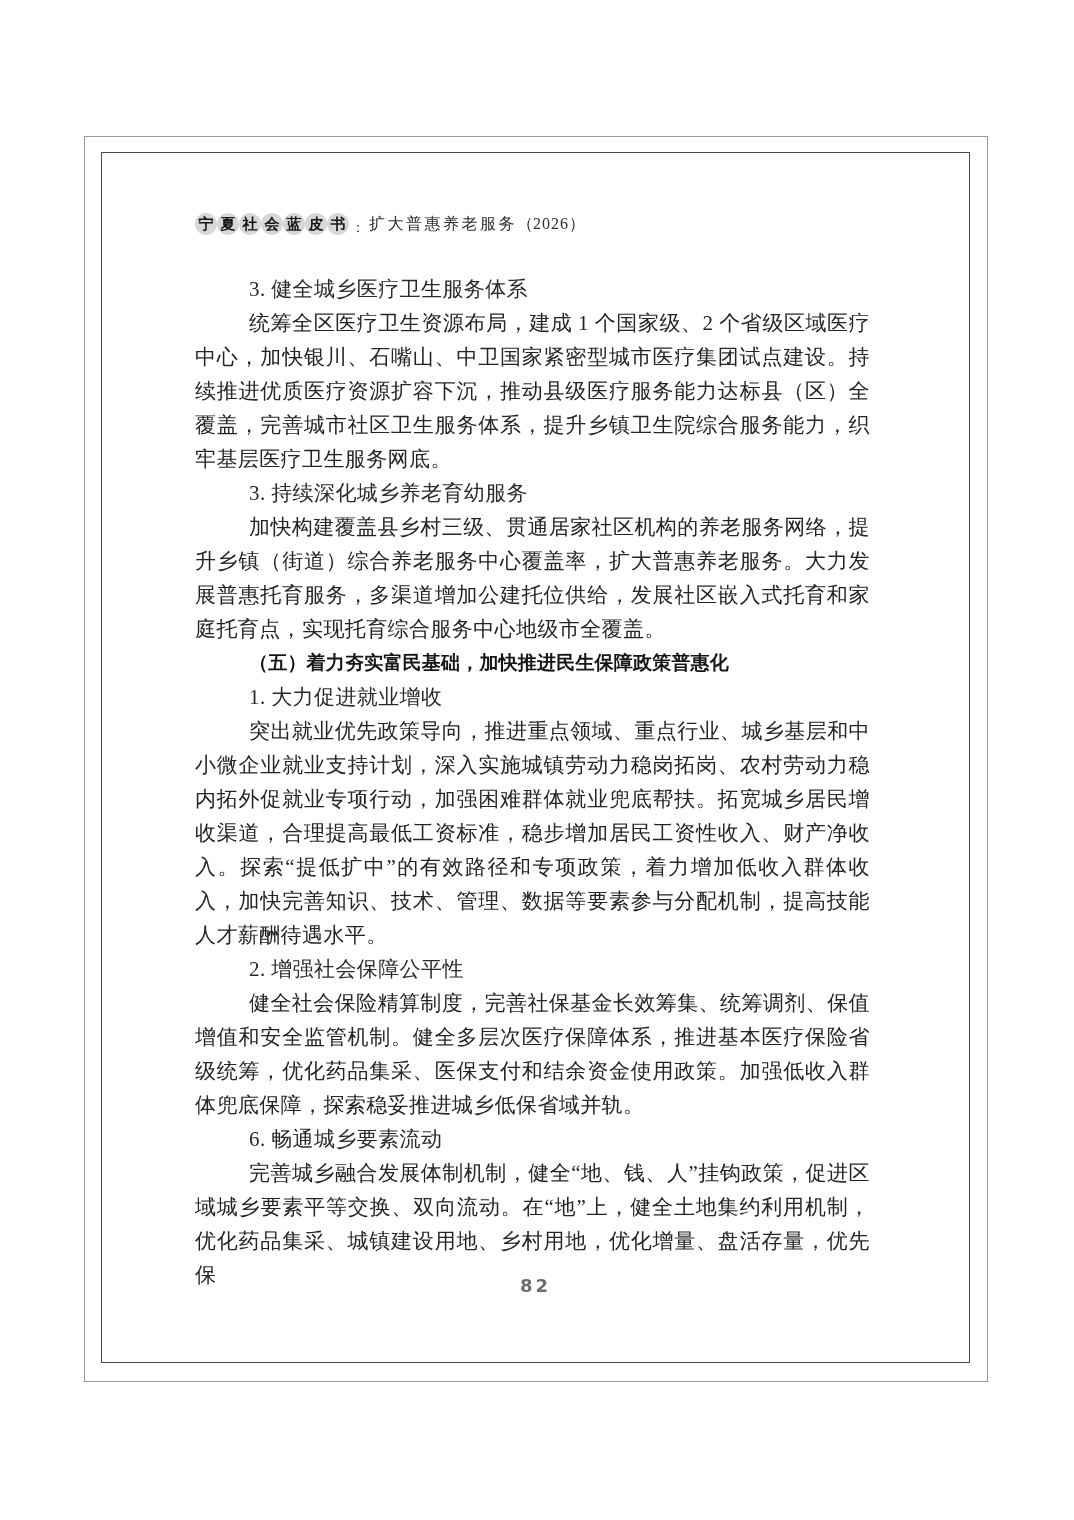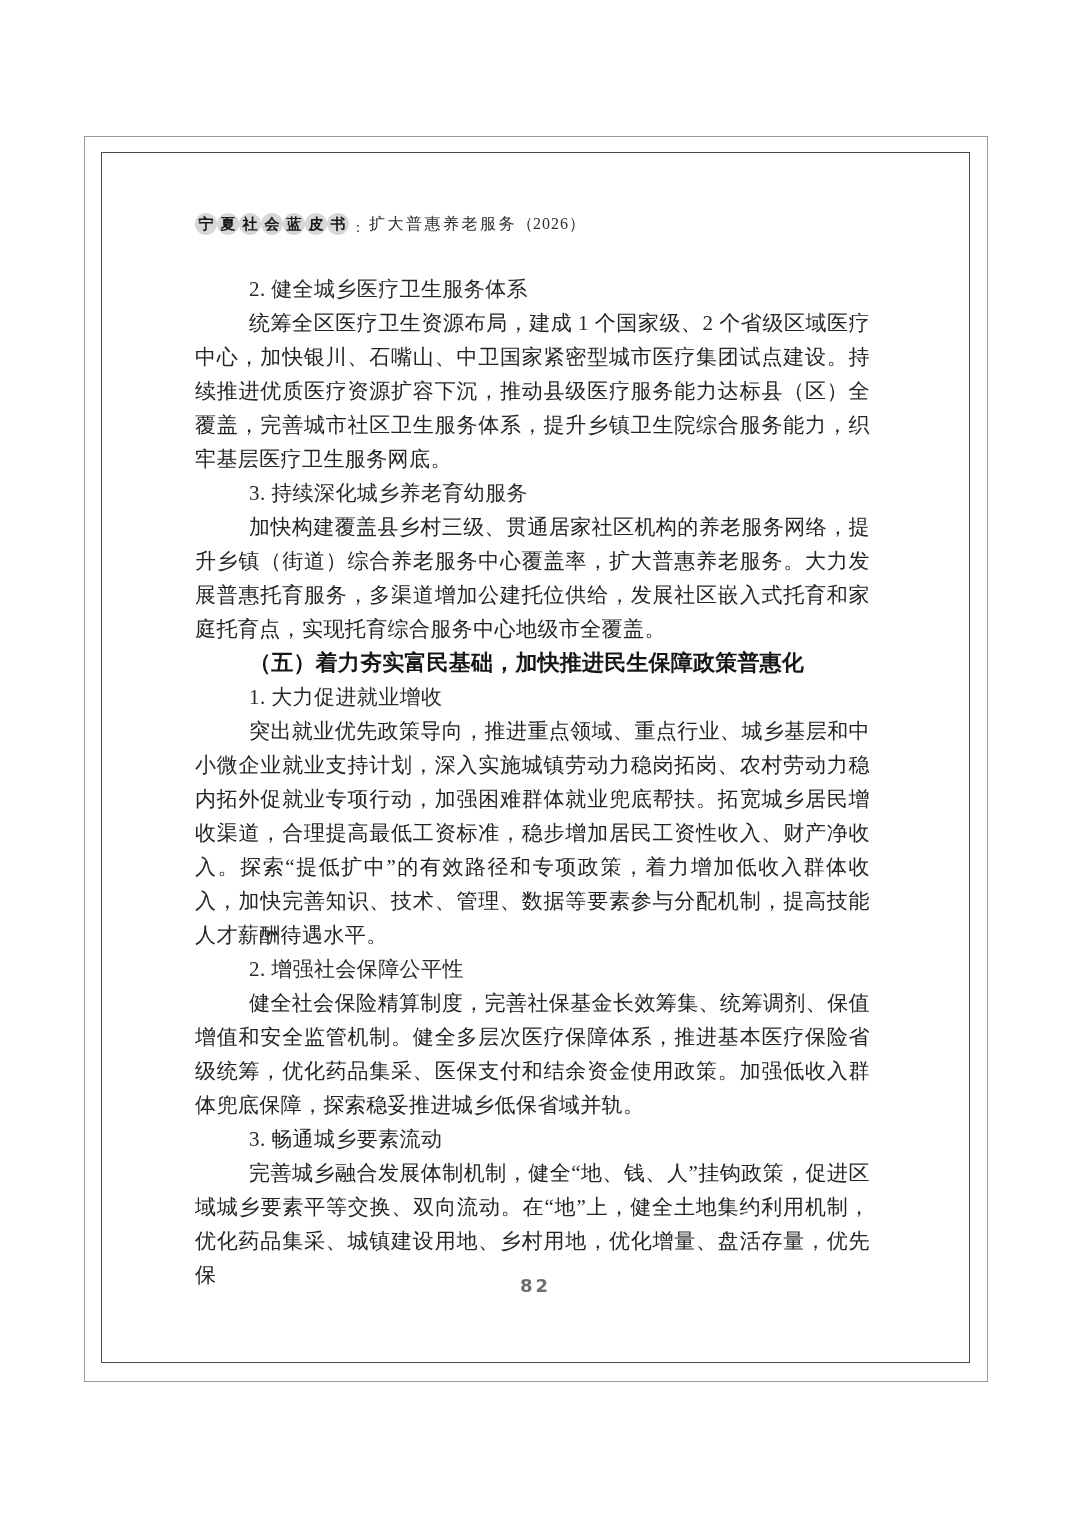--- a/index.html
+++ b/index.html
@@ -44,21 +44,21 @@
     color:#242424;
   }
   .kai-heading{
     padding-left:54px;
     font-size:21px;line-height:34px;color:#2a2a2a;
   }
   .bold-heading{
     padding-left:54px;
     font-weight:bold;
     font-family:"Liberation Sans","DejaVu Sans",sans-serif;
-    font-size:22px;line-height:34px;color:#161616;letter-spacing:0.2px;
+    font-size:19px;line-height:34px;color:#161616;letter-spacing:0.2px;
   }
   .para{
     text-align:justify;
     text-indent:54px;
     margin:0;
   }
   
   .page-footer{
     position:absolute;left:0;top:1122px;width:100%;
     text-align:center;
@@ -85,30 +85,30 @@
         <span class="logo-circle">书</span>
       </span>
       <span class="logo-sep">：</span>
       <span class="book-title">扩大普惠养老服务</span>
       <span class="book-paren">（</span>
       <span class="book-year">2026</span>
       <span class="book-paren">）</span>
     </header>
 
     <main class="page-body">
-      <div class="kai-heading">2. 健全城乡医疗卫生服务体系</div>
+      <div class="kai-heading">3. 健全城乡医疗卫生服务体系</div>
       <p class="para">统筹全区医疗卫生资源布局，建成 1 个国家级、2 个省级区域医疗中心，加快银川、石嘴山、中卫国家紧密型城市医疗集团试点建设。持续推进优质医疗资源扩容下沉，推动县级医疗服务能力达标县（区）全覆盖，完善城市社区卫生服务体系，提升乡镇卫生院综合服务能力，织牢基层医疗卫生服务网底。</p>
       <div class="kai-heading">3. 持续深化城乡养老育幼服务</div>
       <p class="para">加快构建覆盖县乡村三级、贯通居家社区机构的养老服务网络，提升乡镇（街道）综合养老服务中心覆盖率，扩大普惠养老服务。大力发展普惠托育服务，多渠道增加公建托位供给，发展社区嵌入式托育和家庭托育点，实现托育综合服务中心地级市全覆盖。</p>
       <div class="bold-heading">（五）着力夯实富民基础，加快推进民生保障政策普惠化</div>
       <div class="kai-heading">1. 大力促进就业增收</div>
       <p class="para">突出就业优先政策导向，推进重点领域、重点行业、城乡基层和中小微企业就业支持计划，深入实施城镇劳动力稳岗拓岗、农村劳动力稳内拓外促就业专项行动，加强困难群体就业兜底帮扶。拓宽城乡居民增收渠道，合理提高最低工资标准，稳步增加居民工资性收入、财产净收入。探索“提低扩中”的有效路径和专项政策，着力增加低收入群体收入，加快完善知识、技术、管理、数据等要素参与分配机制，提高技能人才薪酬待遇水平。</p>
       <div class="kai-heading">2. 增强社会保障公平性</div>
       <p class="para">健全社会保险精算制度，完善社保基金长效筹集、统筹调剂、保值增值和安全监管机制。健全多层次医疗保障体系，推进基本医疗保险省级统筹，优化药品集采、医保支付和结余资金使用政策。加强低收入群体兜底保障，探索稳妥推进城乡低保省域并轨。</p>
-      <div class="kai-heading">3. 畅通城乡要素流动</div>
+      <div class="kai-heading">6. 畅通城乡要素流动</div>
       <p class="para">完善城乡融合发展体制机制，健全“地、钱、人”挂钩政策，促进区域城乡要素平等交换、双向流动。在“地”上，健全土地集约利用机制，优化药品集采、城镇建设用地、乡村用地，优化增量、盘活存量，优先保</p>
     </main>
 
     <footer class="page-footer">
       <span class="page-number">82</span>
     </footer>
 
   </div>
 </div>
 

